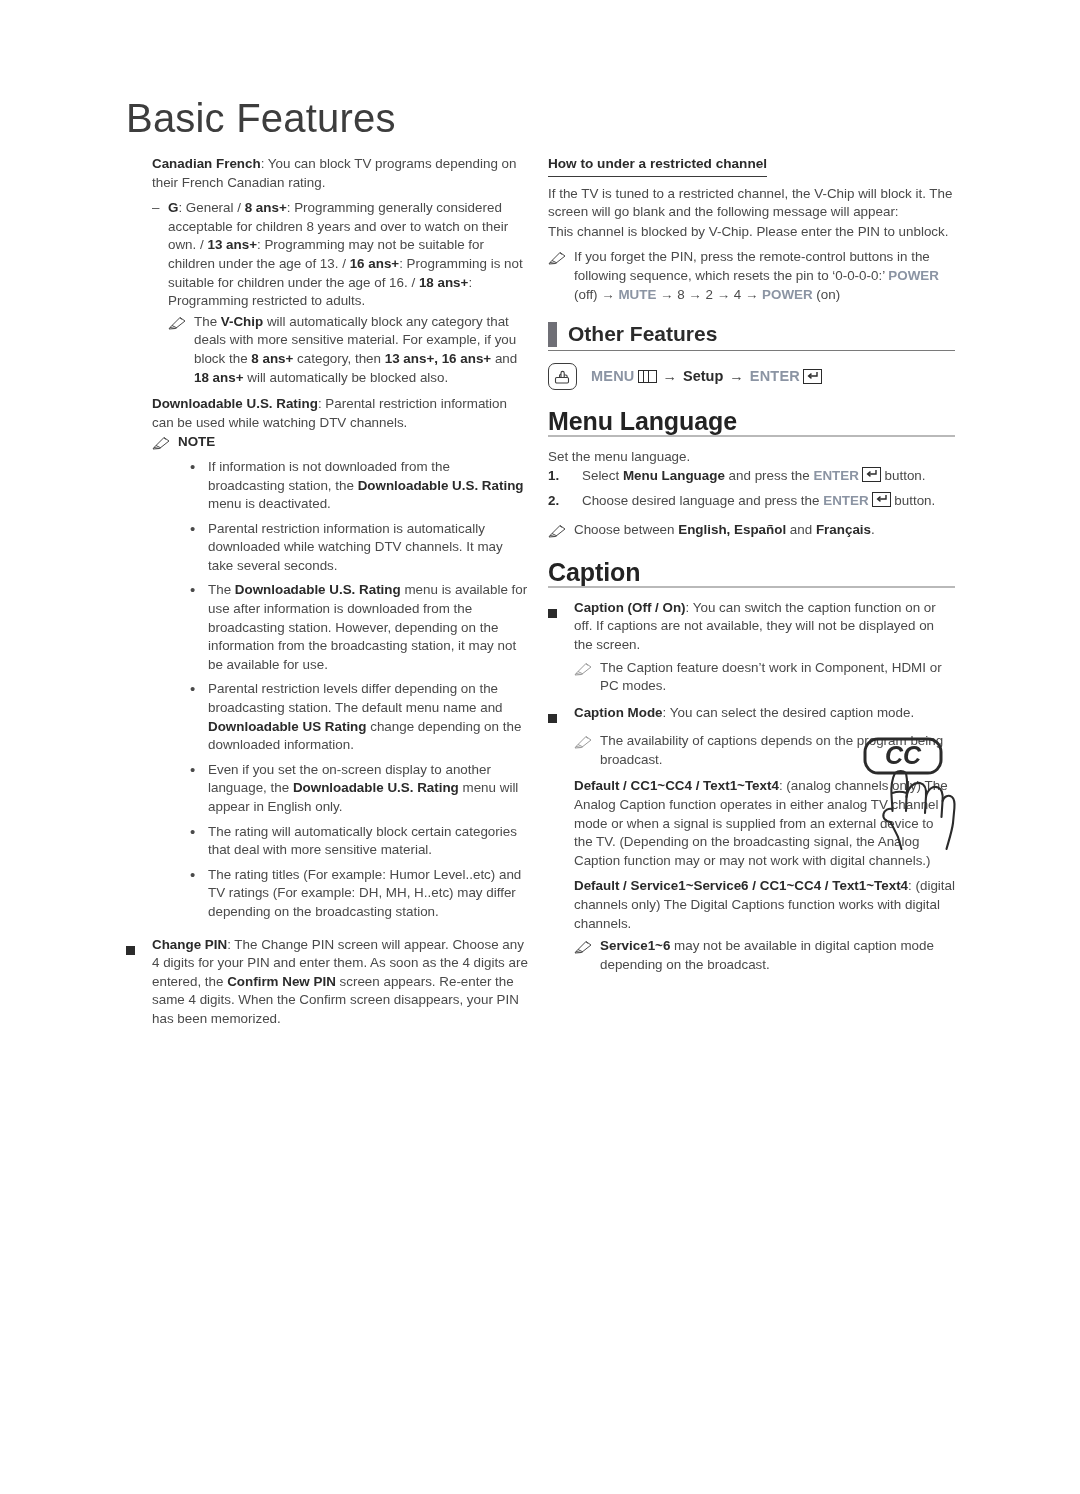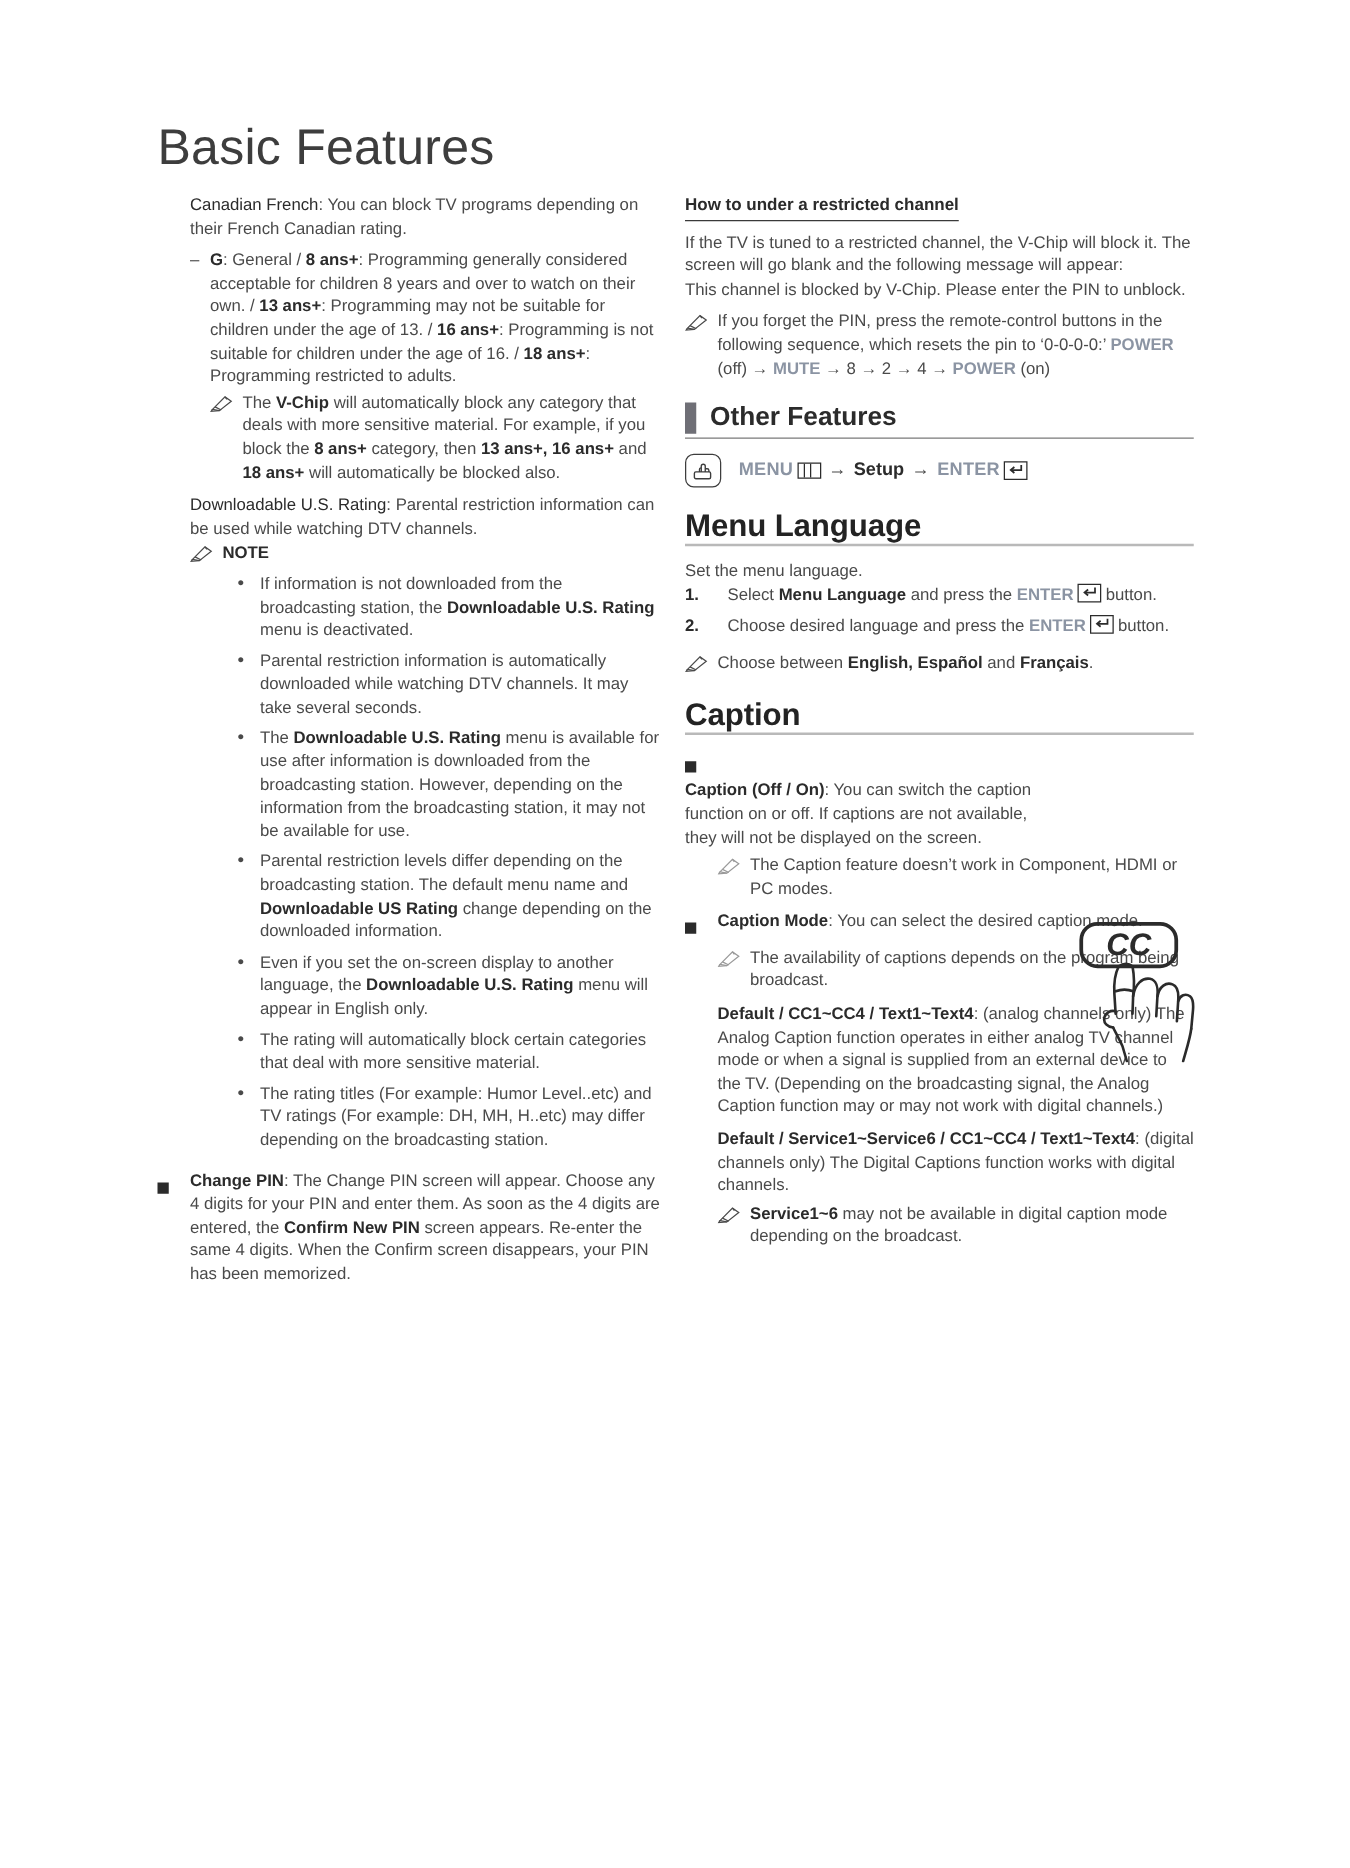--- a/index.html
+++ b/index.html
@@ -38,21 +38,21 @@
   .col {
     position: absolute;
     top: 155px;
     font-size: 13.4px;
     line-height: 18.6px;
     color: #4a4a4a;
   }
   .col-left  { left: 152px; width: 378px; }
   .col-right { left: 548px; width: 407px; }
 
-  b, strong { font-weight: normal; color: #2b2b2b; }
+  b, strong { font-weight: bold; color: #2b2b2b; }
 
   p { margin: 0 0 0 0; }
 
   
   .blk { margin-bottom: 7px; }
   .blk-tight { margin-bottom: 1px; }
 
   
   .row {
     display: flex;
@@ -416,21 +416,21 @@
               <path d="M4 9.5 L9 12"></path>
             </g>
           </svg>
       </span>
       <span class="body"><span>Choose between </span><span style="font-weight: bold; color: rgb(43, 43, 43);">English, Español</span><span> and </span><span style="font-weight: bold; color: rgb(43, 43, 43);">Français</span><span>.</span></span>
     </div>
 
     
     <div class="big-head">Caption</div>
 
-    <div class="row sq" style="margin-left:0px;flex-direction:column;">
+    <div class="row sq" style="margin-left:0px;">
       <span class="marker"><span class="sq-glyph"></span></span>
       <span class="body" style="width:290px;"><span style="font-weight: bold; color: rgb(43, 43, 43);">Caption (Off / On)</span><span>: You can switch the caption function on or off. If captions are not available, they will not be displayed on the screen.</span></span>
     </div>
 
     <div class="row note" style="margin-left:26px;margin-top:4px;">
       <span class="marker">
         <svg class="pencil" viewBox="0 0 19 14">
             <g fill="none" stroke="#9a9a9a" stroke-width="1">
               <path d="M2 11.5 L12 1.5 L17 5 L7.5 12.5 Z"></path>
               <path d="M2 11.5 L1 13 L7.5 12.5"></path>

